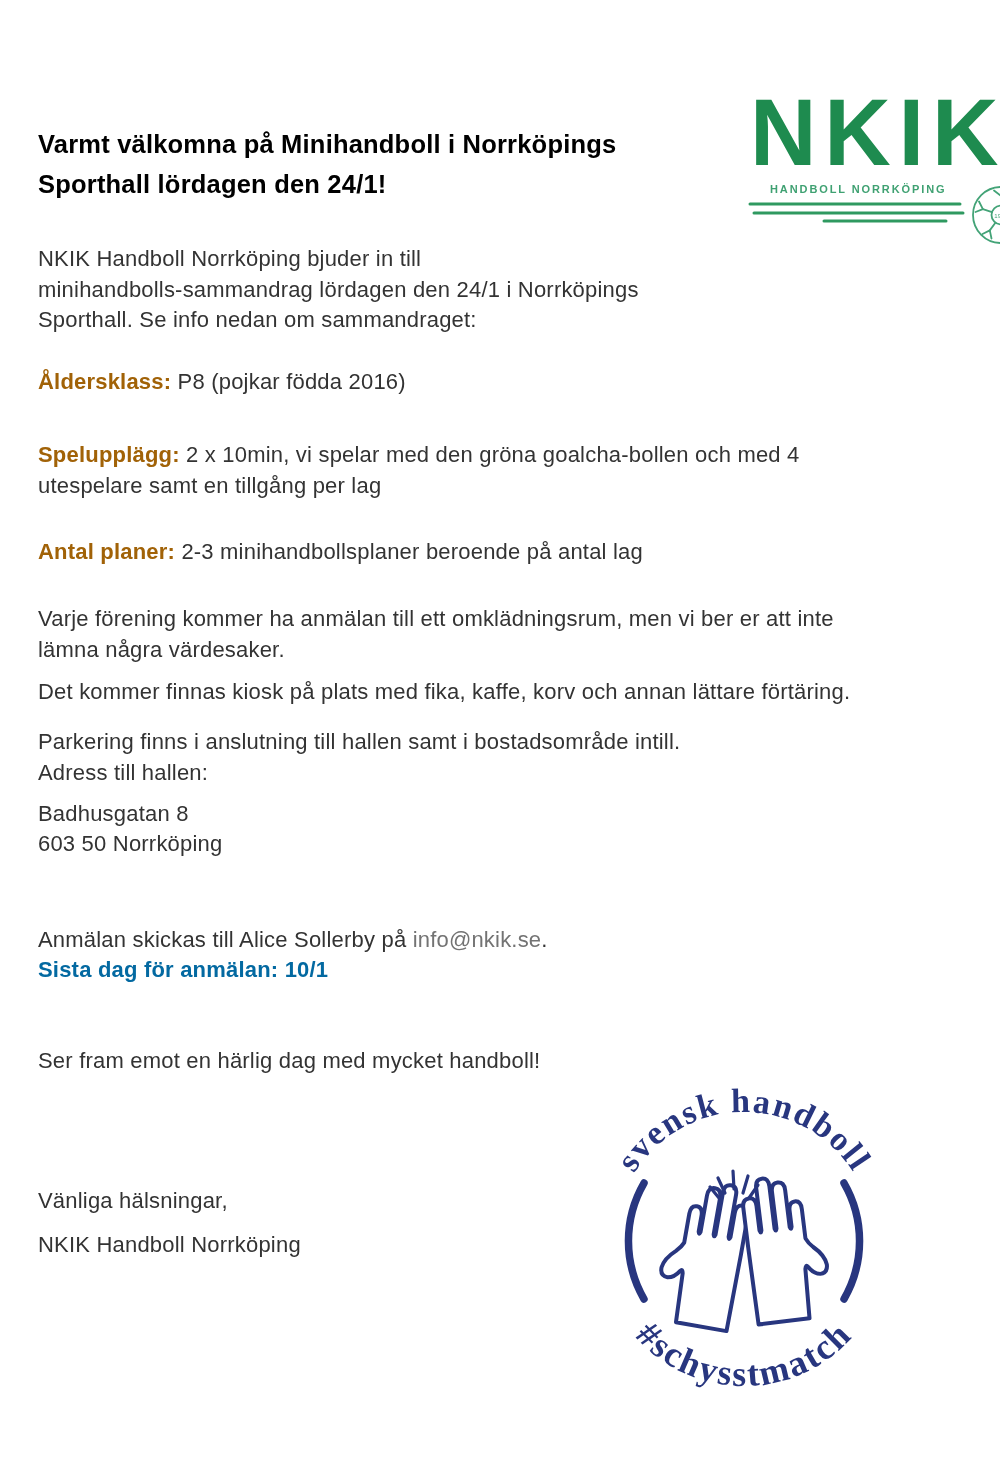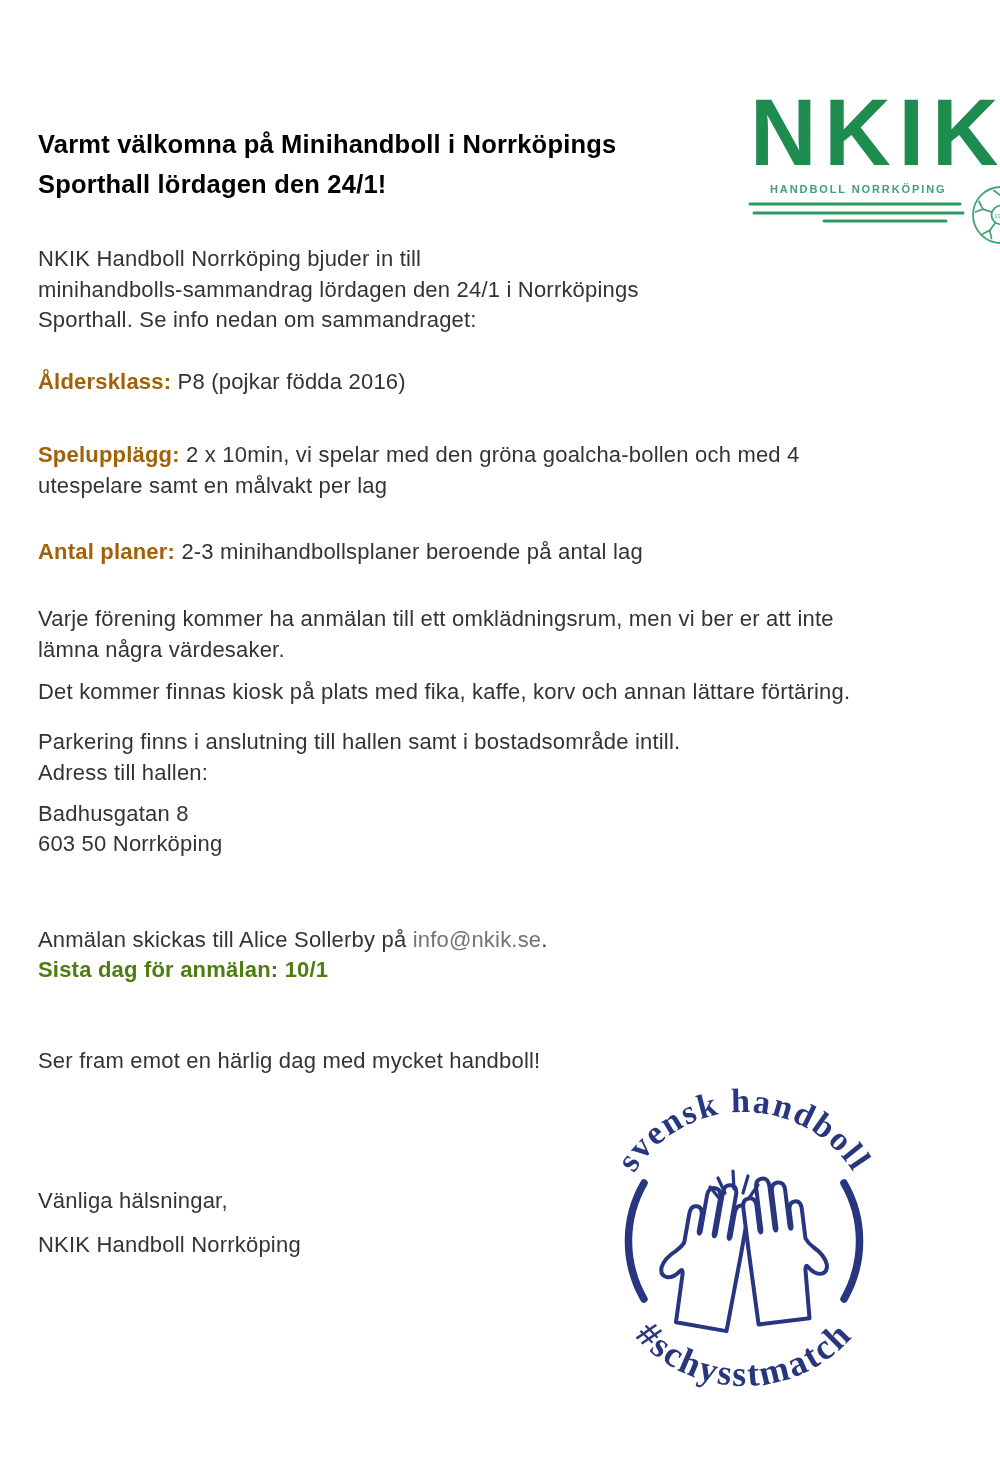--- a/index.html
+++ b/index.html
@@ -5,21 +5,21 @@
   html,body{margin:0;padding:0;background:#ffffff;}
   .page{
     position:relative;width:1000px;height:1483px;background:#ffffff;
     font-family:"Liberation Sans",sans-serif;color:#333333;overflow:hidden;
   }
   .blk{position:absolute;left:38px;font-size:22px;line-height:30.5px;letter-spacing:0.2px;color:#333333;}
   .blk strong{color:#a16207;}
   h1.title{position:absolute;left:38px;top:124px;margin:0;font-size:25.5px;line-height:40px;
     font-weight:bold;color:#000000;letter-spacing:0.2px;}
   .email-link{color:#737373;cursor:pointer;}
-  .bold-line{font-weight:bold;color:#4d7c0f;}
+  .bold-line{font-weight:bold;color:#0369a1;}
 
   
   .logo{position:absolute;left:748px;top:88px;width:296px;}
   .logo-word{font-size:95px;line-height:88px;font-weight:800;letter-spacing:8px;
     color:#1e8b4f;margin:0 0 0 2px;transform:scaleX(0.97);transform-origin:left center;white-space:nowrap;}
   .logo-sub{font-size:11px;font-weight:bold;letter-spacing:1.9px;color:#3fa172;margin:7px 0 0 22px;white-space:nowrap;}
   .logo-art{position:absolute;left:0;top:96px;}
 
   
   .stamp{position:absolute;left:598px;top:1083px;width:300px;height:320px;}
@@ -66,21 +66,21 @@
   <div class="blk" style="top:367px">
     <strong>Åldersklass:</strong>
     <span>P8 (pojkar födda 2016)</span>
   </div>
 
   <div class="blk" style="top:440px">
     <div>
       <strong>Spelupplägg:</strong>
       <span>2 x 10min, vi spelar med den gröna goalcha-bollen och med 4</span>
     </div>
-    <div>utespelare samt en målvakt per lag</div>
+    <div>utespelare samt en tillgång per lag</div>
   </div>
 
   <div class="blk" style="top:537px">
     <strong>Antal planer:</strong>
     <span>2-3 minihandbollsplaner beroende på antal lag</span>
   </div>
 
   <div class="blk" style="top:604px">
     <div>Varje förening kommer ha anmälan till ett omklädningsrum, men vi ber er att inte</div>
     <div>lämna några värdesaker.</div>

